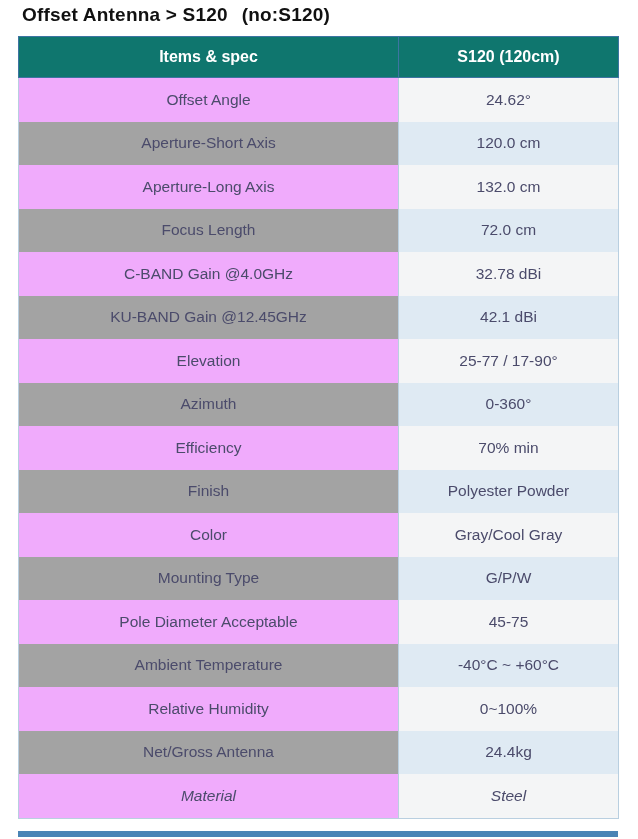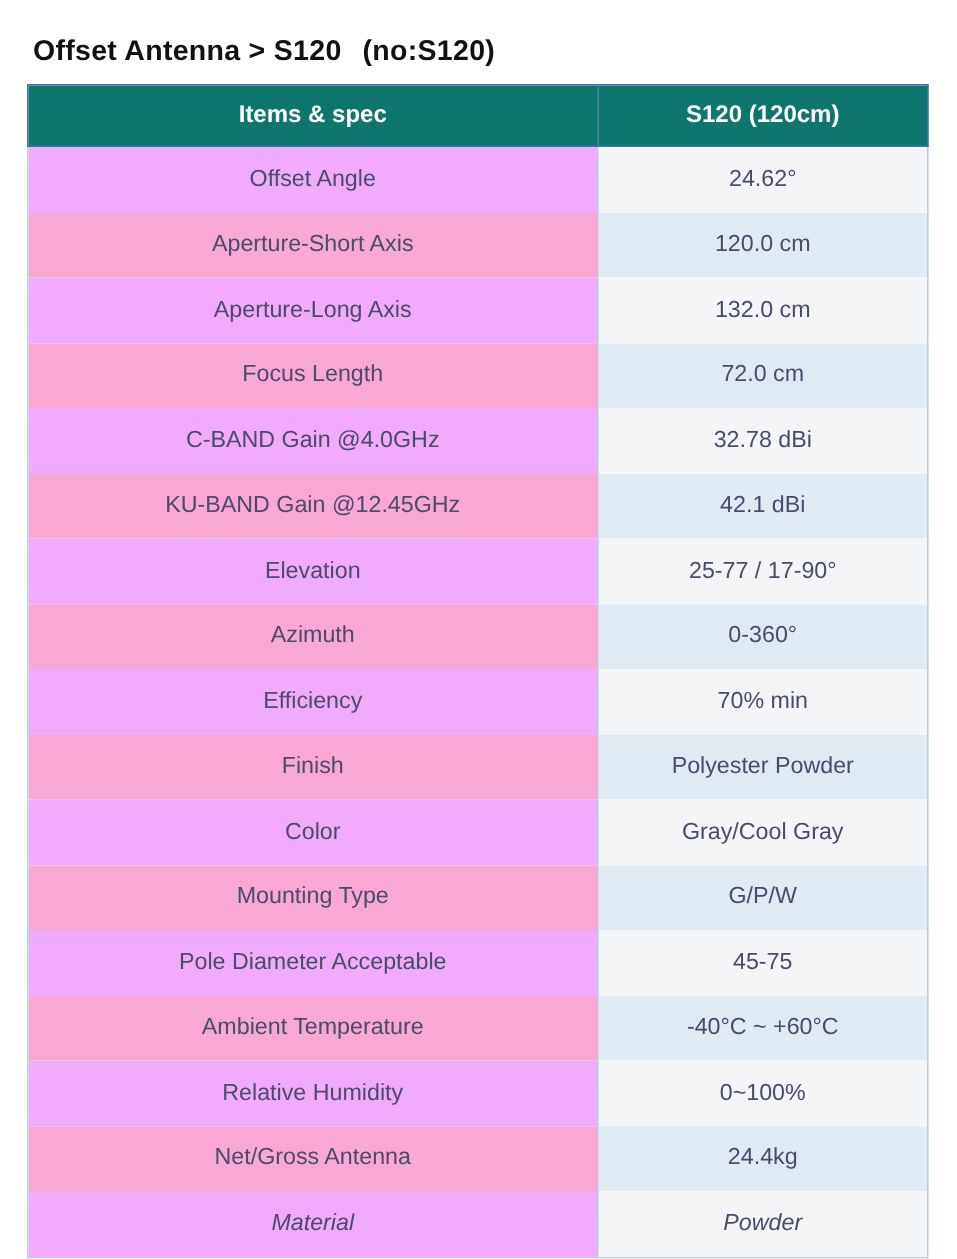--- a/index.html
+++ b/index.html
@@ -11,21 +11,21 @@
     width: 638px;
     height: 839px;
     font-family: "Liberation Sans", sans-serif;
     color: #333333;
     overflow: hidden;
   }
   .page {
     width: 638px;
     height: 839px;
     box-sizing: border-box;
-    padding: 22px 18px 0 18px;
+    padding: 2px 18px 0 18px;
   }
   .title {
     font-size: 19px;
     font-weight: bold;
     color: #111111;
     letter-spacing: 0.2px;
     margin: 2px 0 10px 4px;
     white-space: nowrap;
   }
   .title .no {
@@ -54,21 +54,21 @@
     color: #4b4b6b;
     border-left: 1px solid #b9cfe0;
     border-right: 1px solid #b9cfe0;
     border-top: 0;
     border-bottom: 0;
   }
   table.spec tr.odd td {
     background: #f0abfc;
   }
   table.spec tr.even td {
-    background: #f9a8d4;
+    background: #a3a3a3;
   }
   table.spec tr.odd td.val {
     background: #f4f5f6;
   }
   table.spec tr.even td.val {
     background: #dfeaf3;
   }
   table.spec tr:last-child td {
     border-bottom: 1px solid #b9cfe0;
     font-style: italic;
@@ -160,20 +160,20 @@
         <tr class="odd">
           <td class="item">Relative Humidity</td>
           <td class="val">0~100%</td>
         </tr>
         <tr class="even">
           <td class="item">Net/Gross Antenna</td>
           <td class="val">24.4kg</td>
         </tr>
         <tr class="odd">
           <td class="item">Material</td>
-          <td class="val">Powder</td>
+          <td class="val">Steel</td>
         </tr>
       </tbody>
   </table>
 
   <div class="footer-bar"></div>
 
 </div>
 
 </body></html>

